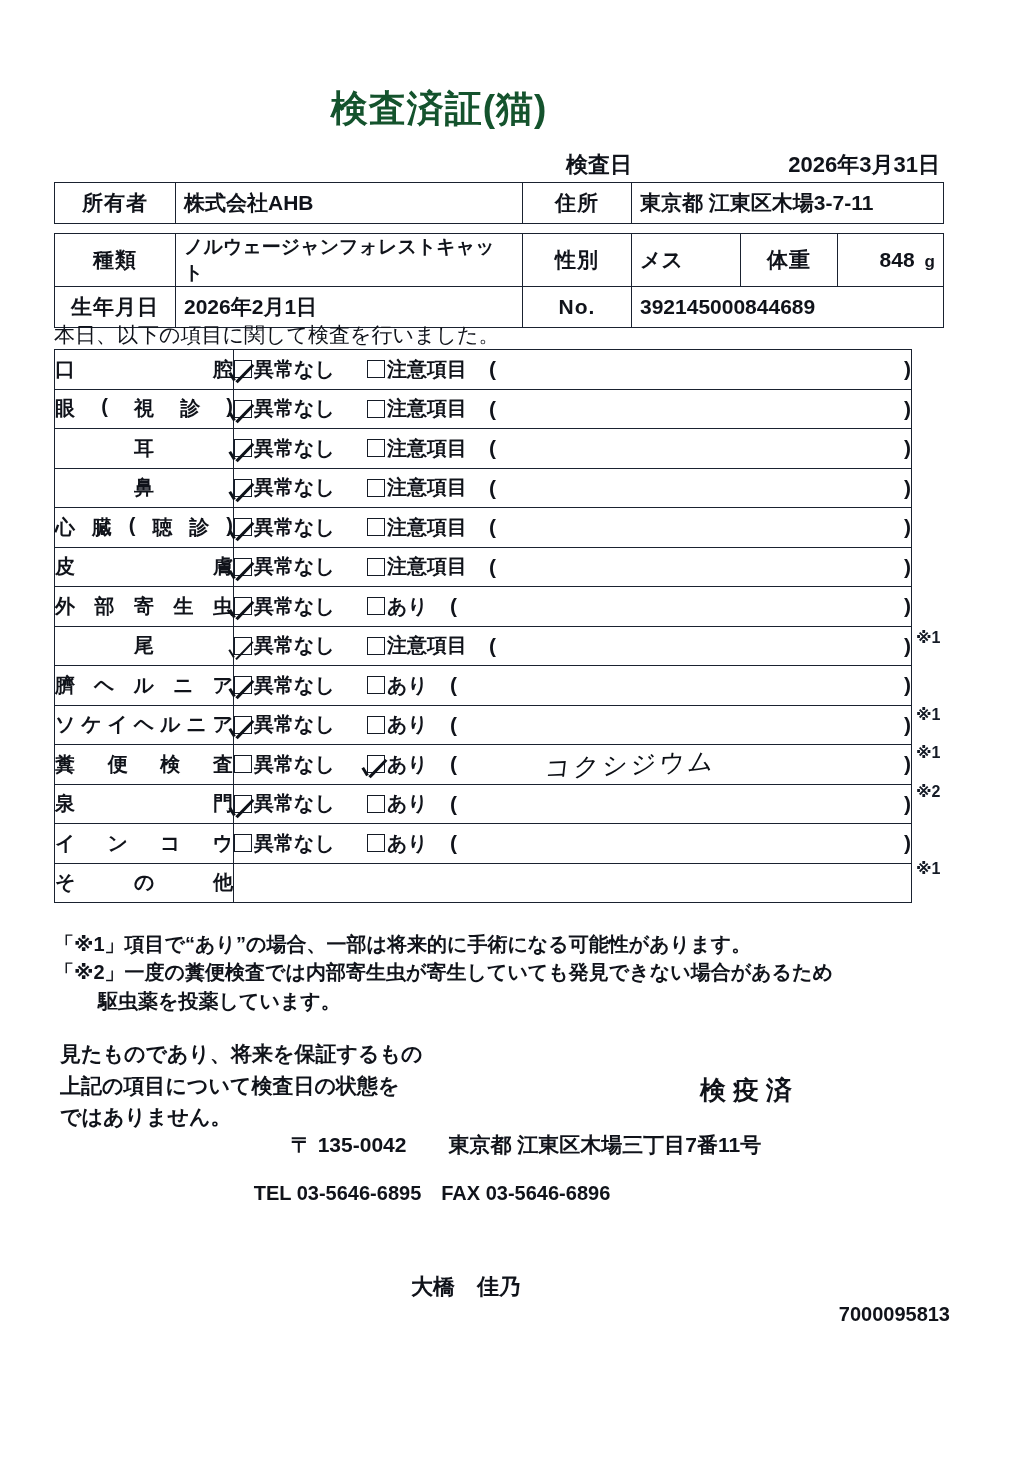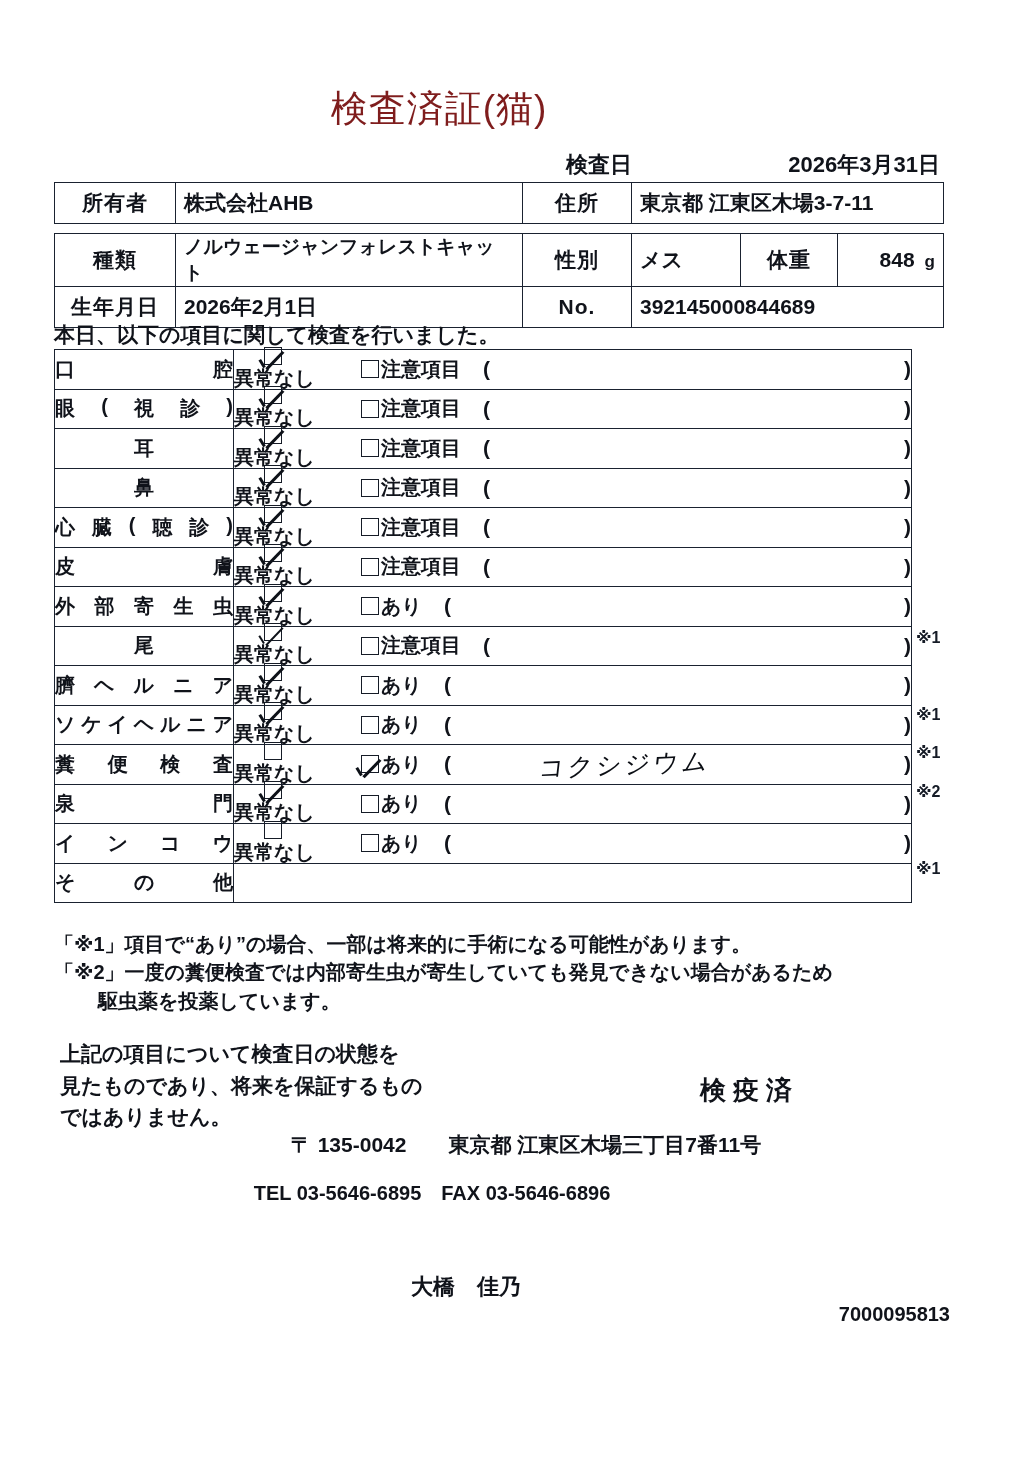--- a/index.html
+++ b/index.html
@@ -22,23 +22,23 @@
   }
 
   
   .title {
     position: absolute;
     top: 84px;
     left: 0;
     width: 878px;
     text-align: center;
     font-size: 37px;
-    font-weight: 400;
+    font-weight: 700;
     letter-spacing: 1px;
-    color: #7f1d1d;
+    color: #14532d;
   }
 
   
   .examdate-row {
     position: absolute;
     top: 150px;
     left: 54px;
     width: 890px;
     height: 30px;
   }
@@ -100,21 +100,21 @@
     font-weight: 600;
     padding-left: 10px;
   }
 
   
   .intro {
     position: absolute;
     top: 321px;
     left: 54px;
     font-size: 21px;
-    font-weight: 700;
+    font-weight: 400;
   }
 
   
   #checklist-table {
     top: 349px;
     left: 54px;
     width: 858px;
   }
   #checklist-table td {
     height: 38.5px;
@@ -142,21 +142,21 @@
   .body-flex {
     display: flex;
     align-items: center;
     height: 38px;
   }
   .opt {
     display: flex;
     align-items: center;
     white-space: nowrap;
   }
-  .opt.first { margin-right: 46px; flex-direction: column; }
+  .opt.first { margin-right: 32px; }
 
   
   .box {
     position: relative;
     display: inline-block;
     width: 16px;
     height: 16px;
     border: 1.7px solid #151b26;
     margin-right: 2px;
     flex: none;
@@ -685,22 +685,22 @@
       </div>
     </div>
 
   <div class="footnotes">
     <div>「※1」項目で“あり”の場合、一部は将来的に手術になる可能性があります。</div>
     <div>「※2」一度の糞便検査では内部寄生虫が寄生していても発見できない場合があるため</div>
     <div class="fn-indent">駆虫薬を投薬しています。</div>
   </div>
 
   <div class="disclaimer">
+    <div>見たものであり、将来を保証するもの</div>
     <div>上記の項目について検査日の状態を</div>
-    <div>見たものであり、将来を保証するもの</div>
     <div>ではありません。</div>
   </div>
 
   <div class="quarantine">検疫済</div>
 
   <div class="addr">〒 135-0042　　東京都 江東区木場三丁目7番11号</div>
   <div class="tel">TEL 03-5646-6895　FAX 03-5646-6896</div>
   <div class="vet">大橋　佳乃</div>
   <div class="refno">7000095813</div>
 

